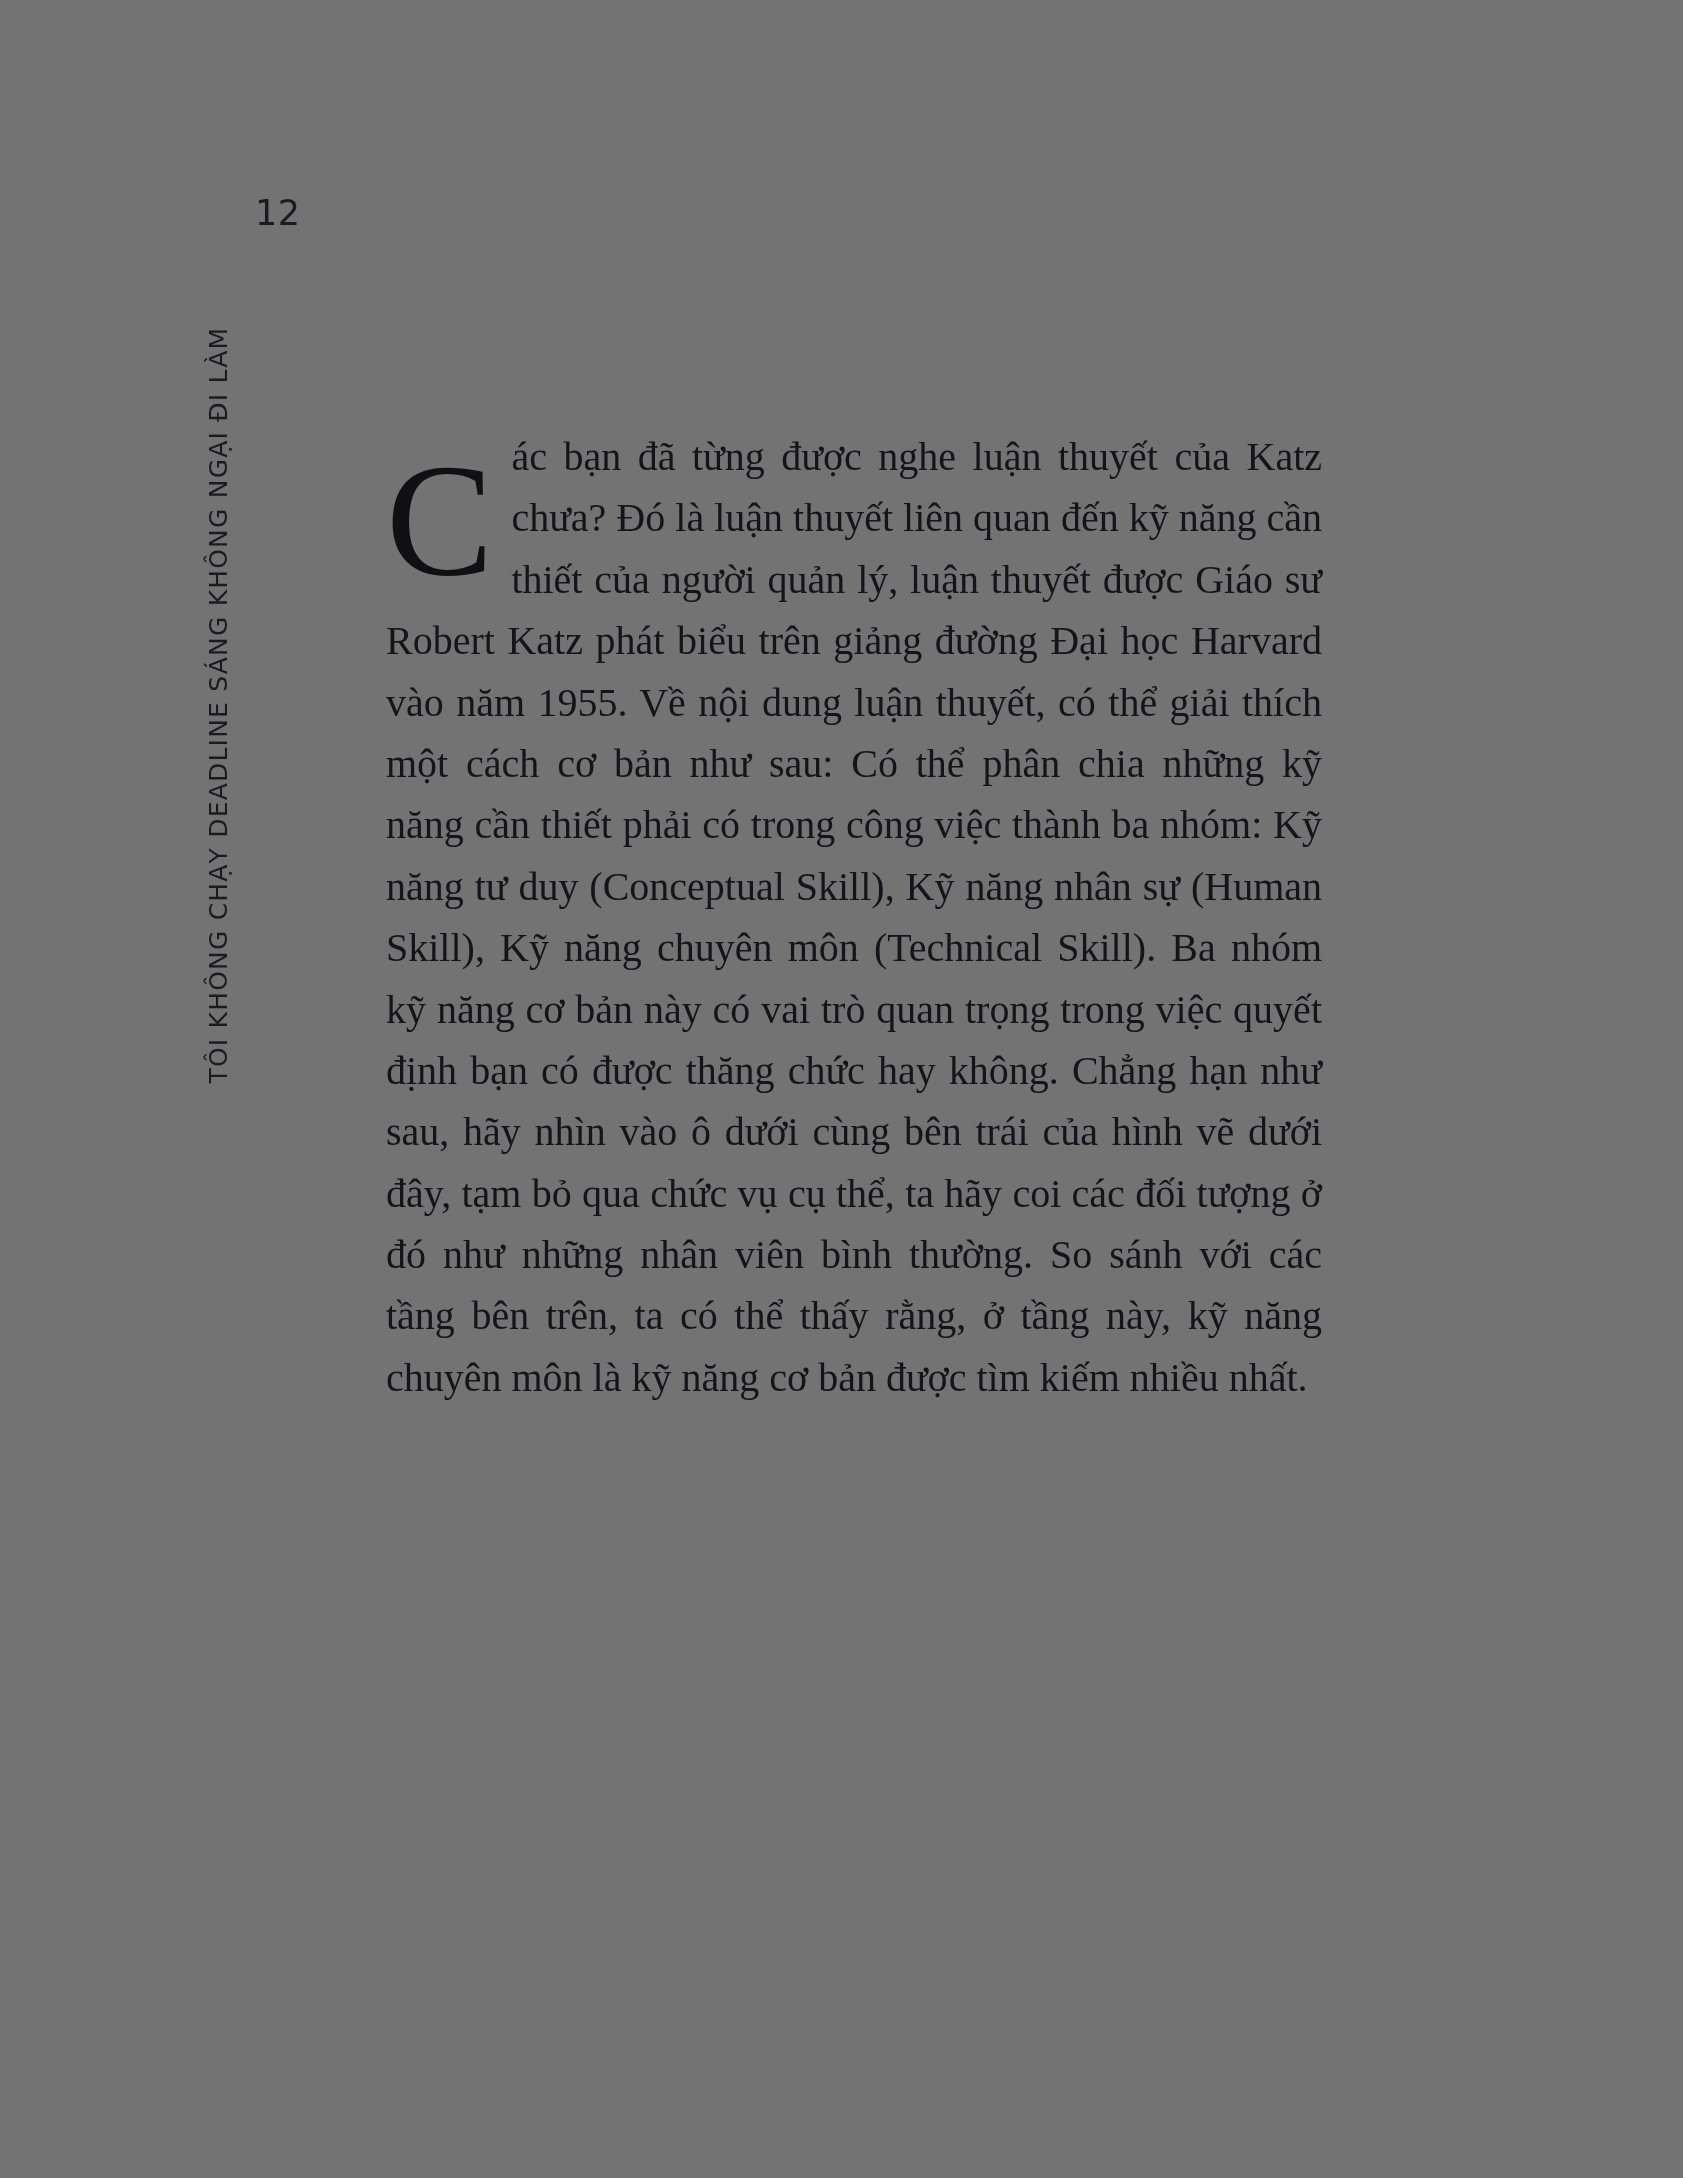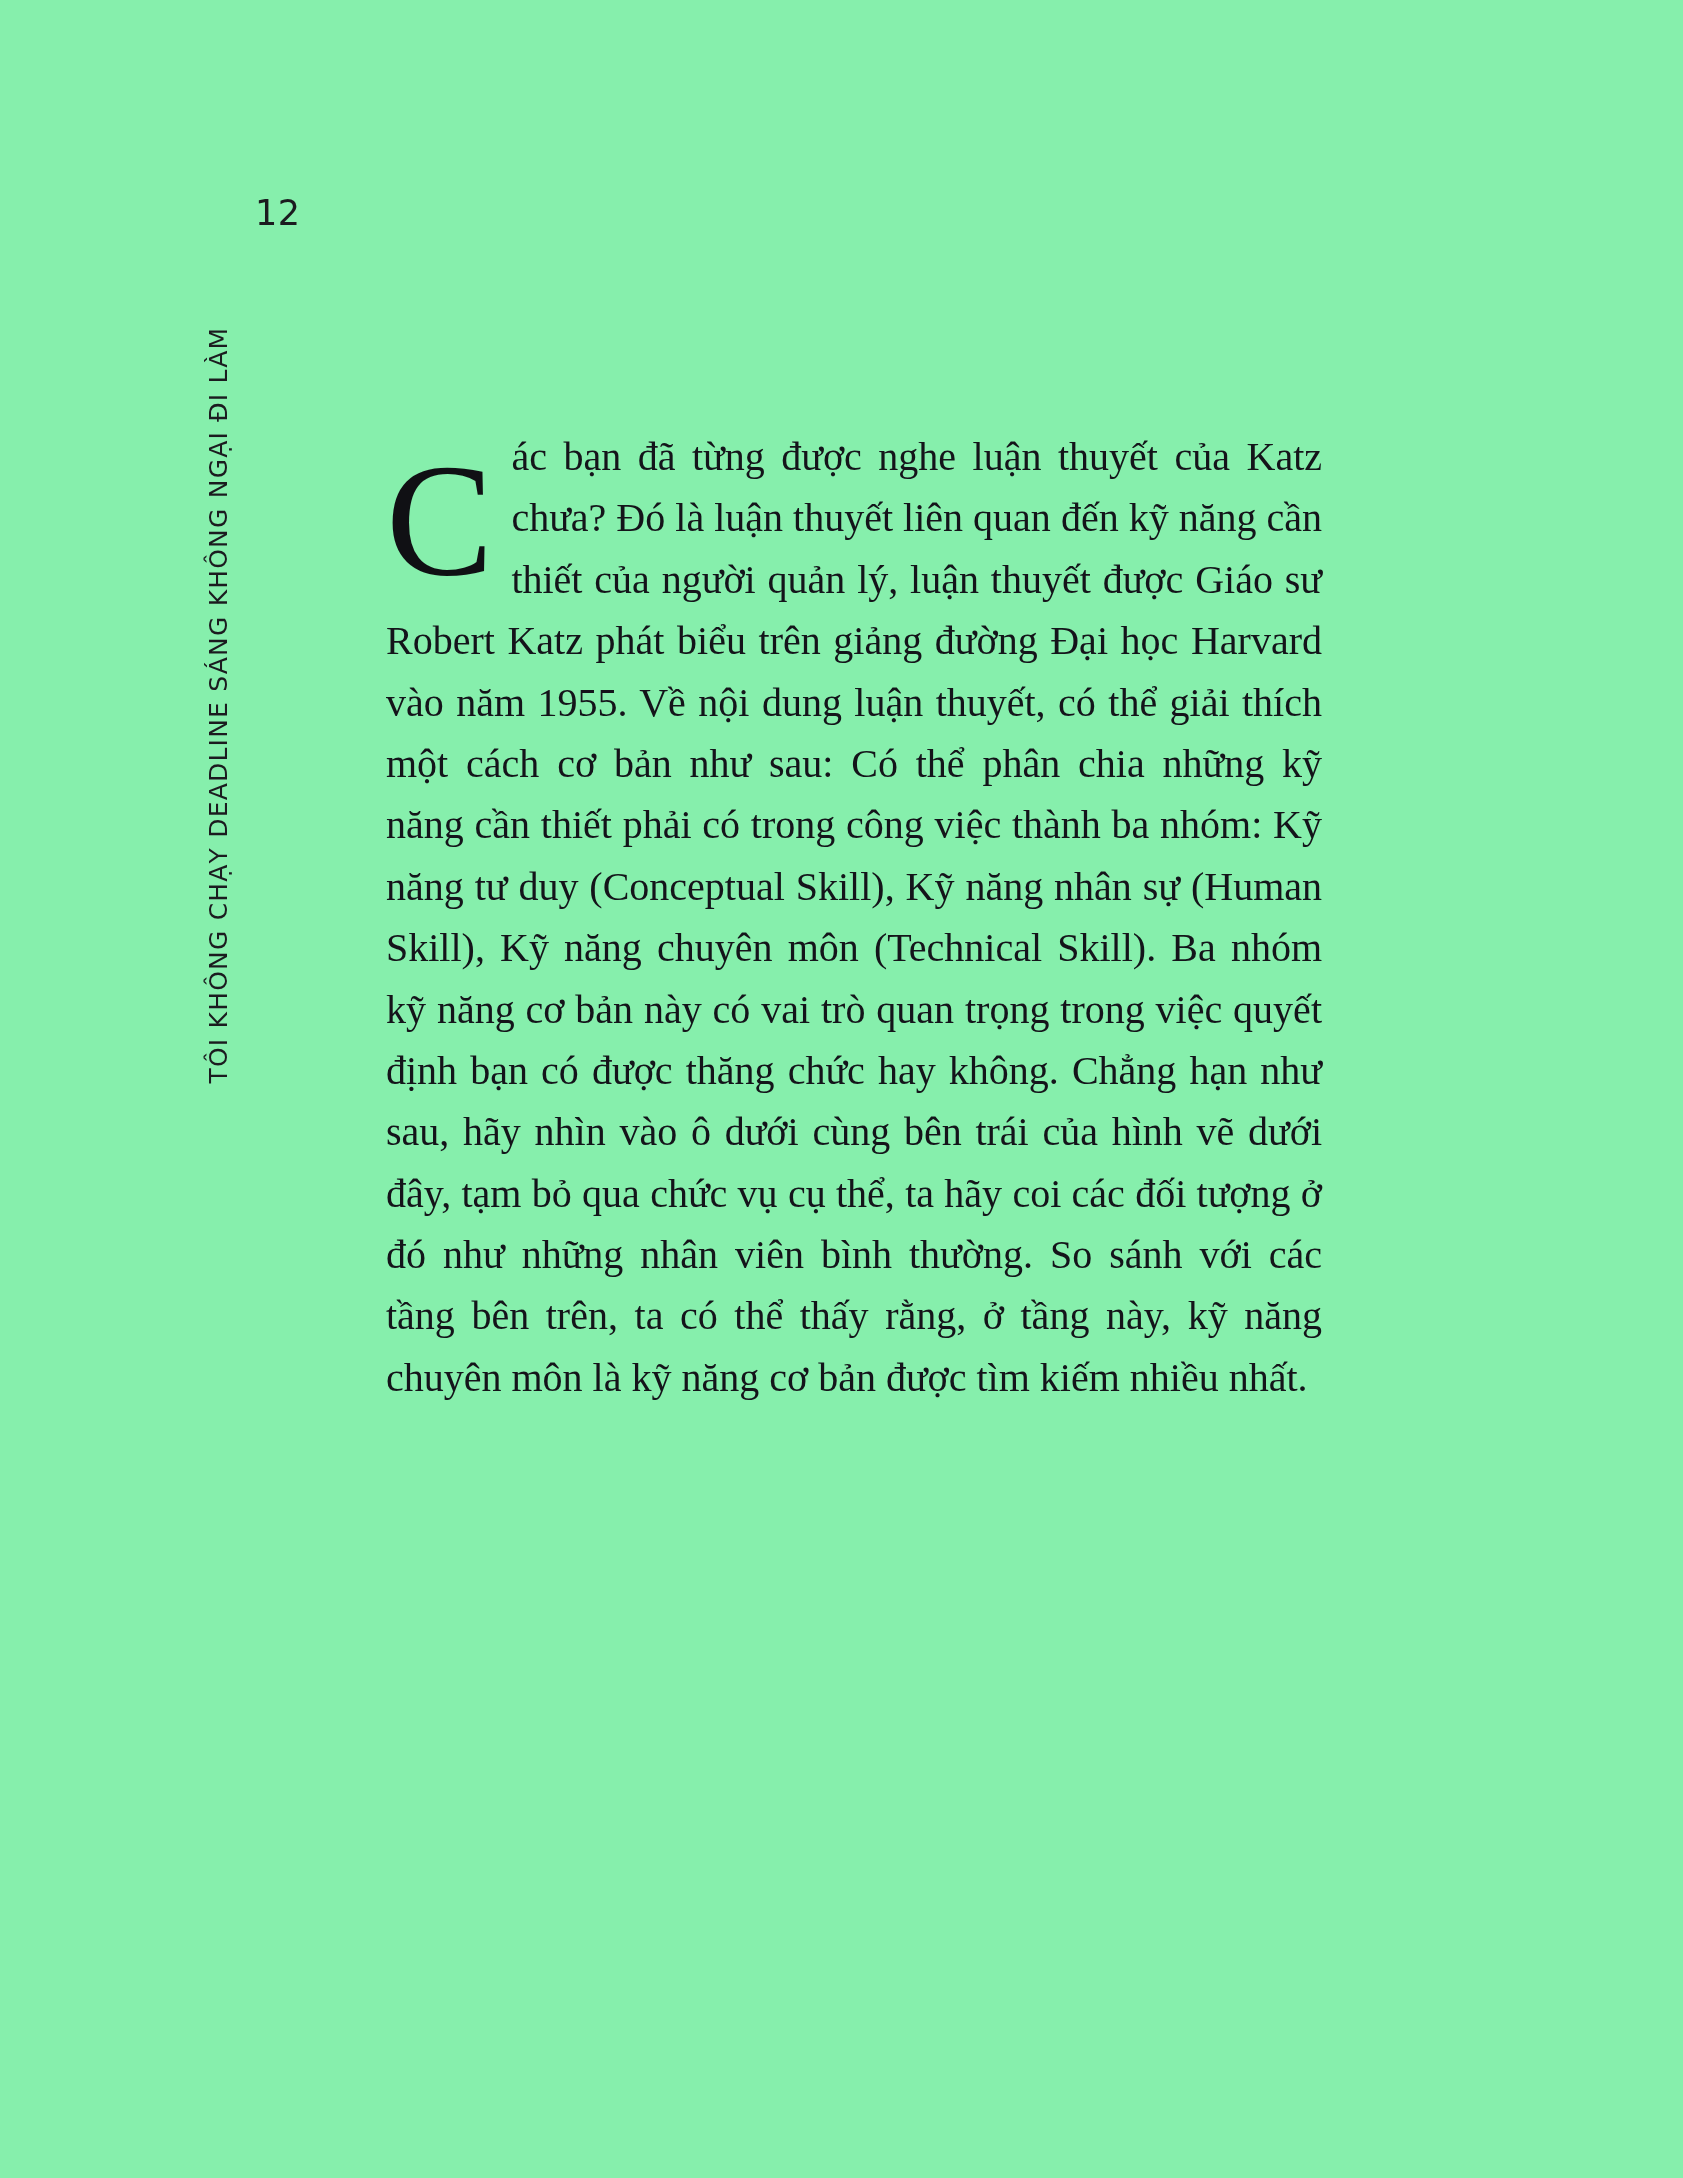--- a/index.html
+++ b/index.html
@@ -4,21 +4,21 @@
 <style>
   html, body {
     margin: 0;
     padding: 0;
     background: #ffffff;
   }
   .page {
     position: relative;
     width: 1683px;
     height: 2178px;
-    background: #86efac;
+    background: #737373;
     overflow: hidden;
     font-family: "Liberation Serif", serif;
     color: #16161a;
   }
 
   
   .page-number {
     position: absolute;
     left: 255px;
     top: 193px;

